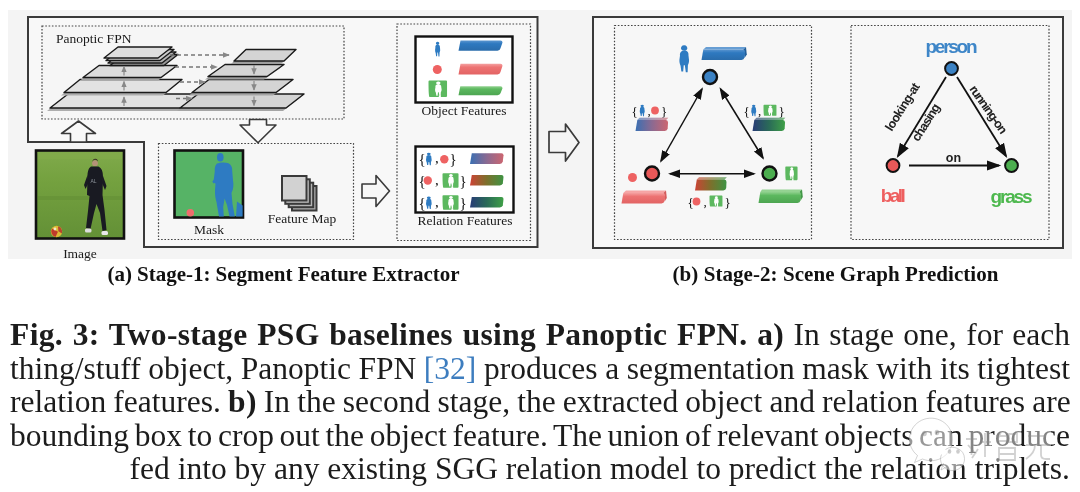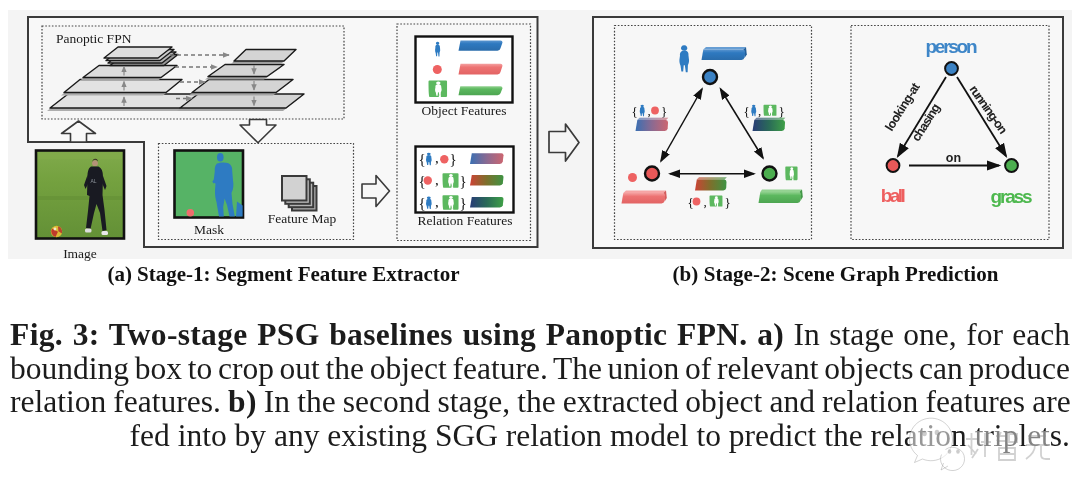--- a/index.html
+++ b/index.html
@@ -280,22 +280,23 @@
   </g>
 
   <g font-weight="bold" font-size="21" fill="#111">
     <text x="283.5" y="280.5" text-anchor="middle" textLength="352" lengthAdjust="spacing">(a) Stage-1: Segment Feature Extractor</text>
     <text x="835.5" y="280.5" text-anchor="middle" textLength="326" lengthAdjust="spacing">(b) Stage-2: Scene Graph Prediction</text>
   </g>
 </svg>
 
 <div id="cap">
   <div class="jl" style="word-spacing:1.55px"><b>Fig. 3: Two-stage PSG baselines using Panoptic FPN. a)</b> In stage one, for each</div>
+  <div class="jl" style="word-spacing:-0.3px">thing/stuff object, Panoptic FPN <span class="cite">[32]</span> produces a segmentation mask with its tightest</div>
+  <div class="jl" style="word-spacing:-0.74px">relation features. <b>b)</b> In the second stage, the extracted object and relation features are</div>
   <div class="jl" style="word-spacing:-2.16px">bounding box to crop out the object feature. The union of relevant objects can produce</div>
-  <div class="jl" style="word-spacing:-0.74px">relation features. <b>b)</b> In the second stage, the extracted object and relation features are</div>
   <div class="ll">fed into by any existing SGG relation model to predict the relation triplets.</div>
 </div>
 
 <svg id="wm" width="175" height="60" viewBox="0 0 175 60" xmlns="http://www.w3.org/2000/svg">
 
   <g fill="rgba(255,255,255,0.55)" stroke="rgba(150,150,150,0.42)" stroke-width="1">
     <path d="M57.5,24 a21.5,21 0 1 0 -35,16.5 l-3,7 l8,-3.5 a21.5,21 0 0 0 30,-20 z"></path>
     <path d="M46.5,39.5 a12,11.5 0 1 0 23,4 a12,11.5 0 0 0 -19,-9 m-2,13.5 l-2.5,7 l7,-4"></path>
   </g>
   <g fill="rgba(120,120,120,0.38)">

